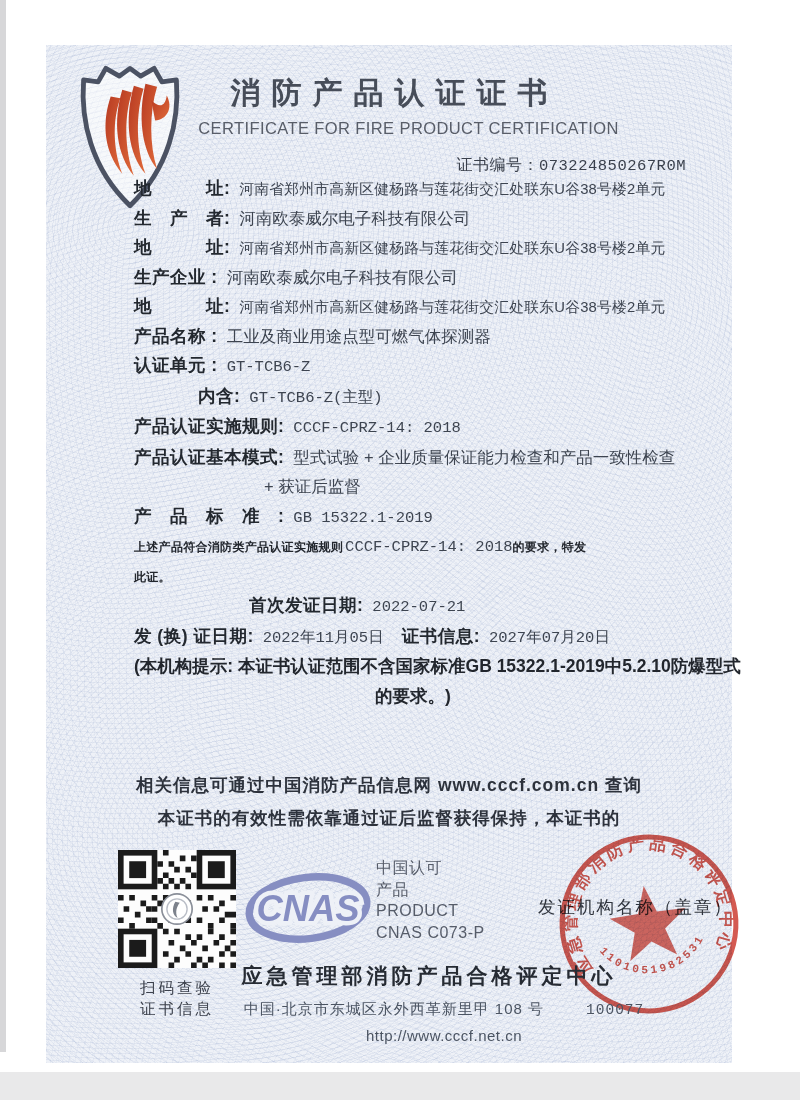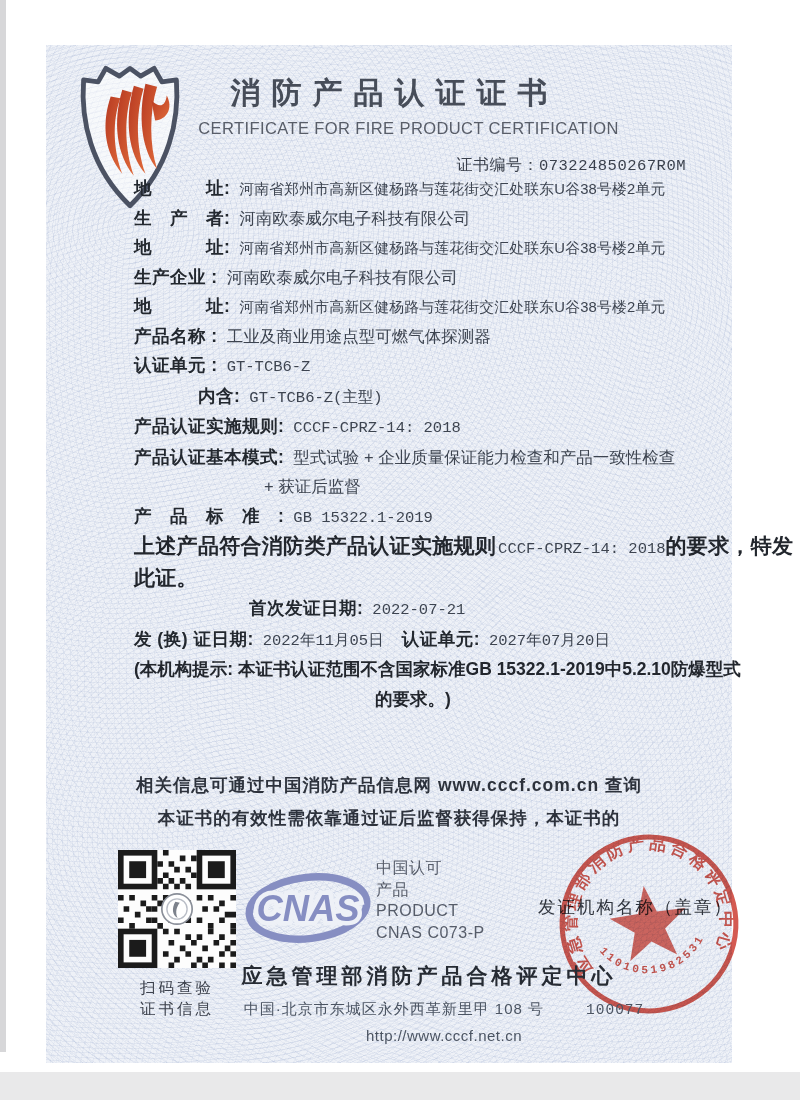--- a/index.html
+++ b/index.html
@@ -45,21 +45,21 @@
   .lbl{font-weight:700;color:#23282f;font-size:17.5px;letter-spacing:0.5px;}
   .val{font-size:16.5px;color:#3d4450;margin-left:9px;}
   .val.sm{font-size:14.8px;letter-spacing:0.2px;}
   .mono{font-family:"Liberation Mono", monospace;font-size:15.5px;}
   .ind-inner{margin-left:64px;}
   .ind-cont{margin-left:130px;}
   .ind-date{margin-left:115px;text-align:center;}
   .gap2{margin-left:18px;}
   .center{text-align:center;white-space:normal;}
   .bold-note{font-weight:700;color:#22262d;font-size:17.5px;}
-  .stmt{font-weight:700;color:#22262d;font-size:21px;letter-spacing:0.3px;}
+  .stmt{font-weight:700;color:#22262d;font-size:12px;letter-spacing:0.3px;}
 
   .notice{
     position:absolute;top:724px;left:0;right:0;text-align:center;
     font-size:17.5px;font-weight:600;color:#2d323c;line-height:32.5px;letter-spacing:1px;
   }
 
   .qr-block{position:absolute;left:70px;top:805px;width:122px;text-align:center;}
   .qr-caption{margin-top:5px;font-size:15.5px;line-height:21px;letter-spacing:3px;color:#3c414c;font-weight:500;}
 
   .cnas-logo{position:absolute;left:198px;top:820px;}
@@ -128,21 +128,21 @@
     <div class="row"><span class="lbl ind-inner">内含:</span><span class="val mono">GT-TCB6-Z(主型)</span></div>
     <div class="row"><span class="lbl">产品认证实施规则:</span><span class="val mono">CCCF-CPRZ-14: 2018</span></div>
     <div class="row"><span class="lbl">产品认证基本模式:</span><span class="val">型式试验 + 企业质量保证能力检查和产品一致性检查</span></div>
     <div class="row"><span class="val ind-cont">+ 获证后监督</span></div>
     <div class="row"><span class="lbl">产　品　标　准　:</span><span class="val mono">GB 15322.1-2019</span></div>
 
     <div class="row"><span class="stmt">上述产品符合消防类产品认证实施规则</span><span class="val mono" style="margin-left:2px;">CCCF-CPRZ-14: 2018</span><span class="stmt">的要求，特发</span></div>
     <div class="row"><span class="stmt">此证。</span></div>
 
     <div class="row"><span class="lbl ind-date">首次发证日期:</span><span class="val mono">2022-07-21</span></div>
-    <div class="row"><span class="lbl">发 (换) 证日期:</span><span class="val mono">2022年11月05日</span><span class="lbl gap2">认证单元:</span><span class="val mono">2027年07月20日</span></div>
+    <div class="row"><span class="lbl">发 (换) 证日期:</span><span class="val mono">2022年11月05日</span><span class="lbl gap2">证书信息:</span><span class="val mono">2027年07月20日</span></div>
 
     <div class="row"><span class="bold-note">(本机构提示: 本证书认证范围不含国家标准GB 15322.1-2019中5.2.10防爆型式</span></div>
     <div class="row center"><span class="bold-note">的要求。)</span></div>
   </div>
 
   <div class="notice">
     <div>相关信息可通过中国消防产品信息网 www.cccf.com.cn 查询</div>
     <div>本证书的有效性需依靠通过证后监督获得保持，本证书的</div>
   </div>
 

